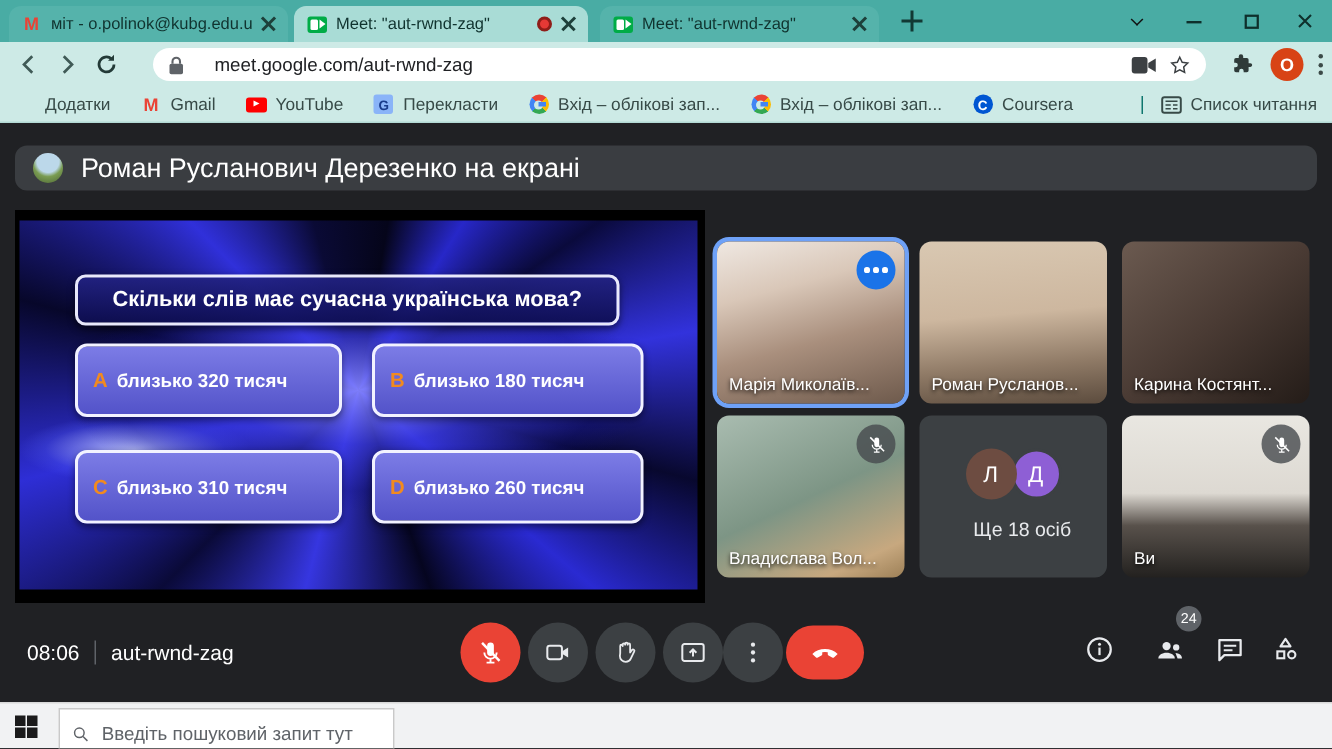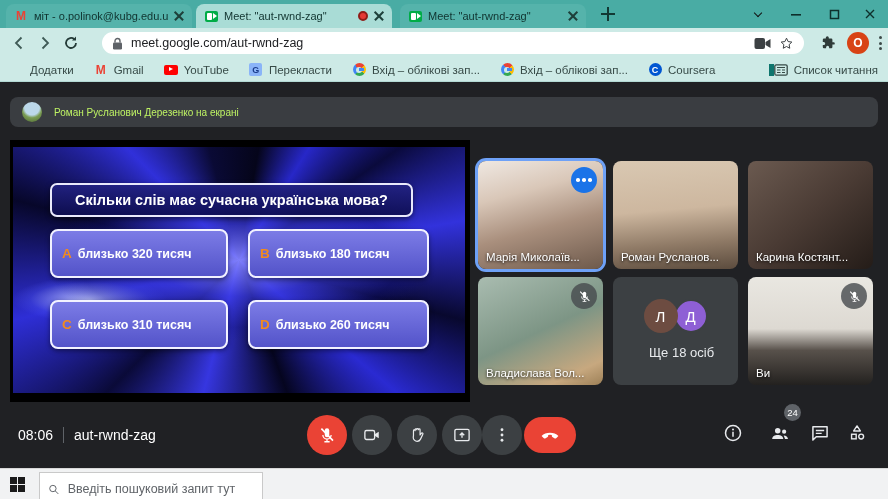--- a/index.html
+++ b/index.html
@@ -26,21 +26,21 @@
   .newtab::before,.newtab::after { content:""; position:absolute; background:#123934; }
   .newtab::before { left:7px; top:1px; width:2px; height:14px; }
   .newtab::after { left:1px; top:7px; width:14px; height:2px; }
   .wctrl { position:absolute; top:4px; width:20px; height:20px; display:flex; align-items:center; justify-content:center; color:#0e2f2b; }
 
   
   .toolbar { position:absolute; left:0; top:28px; width:888px; height:30px; background:#cdeae6; display:flex; align-items:center; }
   .navbtn { width:26px; height:26px; display:flex; align-items:center; justify-content:center; color:#3f5a56; }
   .omnibox { position:absolute; left:102px; top:4px; width:702px; height:22px; background:#fff; border-radius:11px;
              display:flex; align-items:center; padding:0 10px; gap:8px; }
-  .url-text { font-size:12.5px; color:#202124; flex:1; }
+  .url-text { font-size:12.5px; color:#202124; flex:1;margin-left:12px; }
   .toolbar-right { position:absolute; right:6px; top:2px; height:26px; display:flex; align-items:center; gap:10px; }
   .avatar-chip { width:22px; height:22px; border-radius:50%; background:#d84315; color:#fff; font-size:12px; font-weight:bold;
                  display:flex; align-items:center; justify-content:center; }
   .vdots { display:flex; flex-direction:column; gap:2.5px; }
   .vdots i { width:3px; height:3px; border-radius:50%; background:#3c4a48; }
 
   
   .bookmarks { position:absolute; left:0; top:58px; width:888px; height:24px; background:#cdeae6;
                border-bottom:1px solid #b3d9d4; display:flex; align-items:center; padding:0 10px; gap:20px; }
   .bm { display:flex; align-items:center; gap:6px; font-size:11.5px; color:#374a47; }
@@ -50,29 +50,29 @@
   .yt { width:14px; height:10px; background:#f00; border-radius:2px; position:relative; }
   .yt::after { content:""; position:absolute; left:5px; top:2.5px; border-left:4px solid #fff; border-top:2.5px solid transparent; border-bottom:2.5px solid transparent; }
   .gicon { width:13px; height:13px; border-radius:50%;
            background:conic-gradient(from -45deg,#ea4335 0 25%,#fbbc05 25% 50%,#34a853 50% 75%,#4285f4 75% 100%); position:relative; }
   .gicon::before { content:""; position:absolute; left:3.5px; top:3.5px; width:6px; height:6px; border-radius:50%; background:#cdeae6; }
   .gicon::after { content:""; position:absolute; left:6.5px; top:5px; width:5px; height:3px; background:#4285f4; }
   .cicon { width:13px; height:13px; border-radius:50%; background:#0056d2; color:#fff; font-size:9px; font-weight:bold;
            display:flex; align-items:center; justify-content:center; }
   .tricon { width:13px; height:13px; border-radius:2px; background:#8ab4f8; color:#1a3c8b; font-size:9px; font-weight:bold;
             display:flex; align-items:center; justify-content:center; }
-  .bm-right { margin-left:auto; display:flex; align-items:center; gap:6px; border-left:5px solid #0f766e; }
+  .bm-right { margin-left:auto; display:flex; align-items:center; gap:6px; border-left:1px solid #0f766e; padding-left:12px; }
 
   
   .meet { position:absolute; left:0; top:82px; width:888px; height:386px; background:#202124; color:#e8eaed; }
   .banner { position:absolute; left:10px; top:15px; width:868px; height:30px; background:#3a3d41; border-radius:8px;
             display:flex; align-items:center; gap:12px; padding:0 12px; }
   .banner-av { width:20px; height:20px; border-radius:50%;
                background:radial-gradient(circle at 50% 28%, #bcd8ea 0 42%, #7a9c52 58%, #4c6533); }
-  .banner-text { font-size:10px; color:#bef264; }
+  .banner-text { font-size:18px; color:#ffffff; }
 
   .share { position:absolute; left:10px; top:58px; width:460px; height:262px; background:#000;padding-left:31px; }
   .quiz { position:absolute; left:3px; top:7px; width:452px; height:246px;
     background:
       radial-gradient(ellipse 55% 42% at 50% 46%, rgba(130,130,255,.95) 0%, rgba(60,60,230,.7) 35%, rgba(20,20,140,.3) 65%, rgba(0,0,40,0) 78%),
       radial-gradient(ellipse 22% 12% at 17% 62%, rgba(210,218,255,.85), rgba(90,100,255,.25) 60%, rgba(0,0,0,0) 78%),
       conic-gradient(from 10deg at 50% 46%, #05051a 0deg,#2727c8 22deg,#0a0a3c 45deg,#3232dc 70deg,#08082e 95deg,#2a2ad2 120deg,#05051f 150deg,#3636e0 185deg,#0a0a38 215deg,#2e2ed6 245deg,#07072a 275deg,#3030da 305deg,#0a0a35 335deg,#05051a 360deg);
   }
   .qbox { position:absolute; left:37px; top:36px; width:363px; height:34px; border:2px solid #e9e9fb; border-radius:7px;
           background:linear-gradient(180deg, rgba(34,34,130,.92), rgba(14,14,82,.92));

